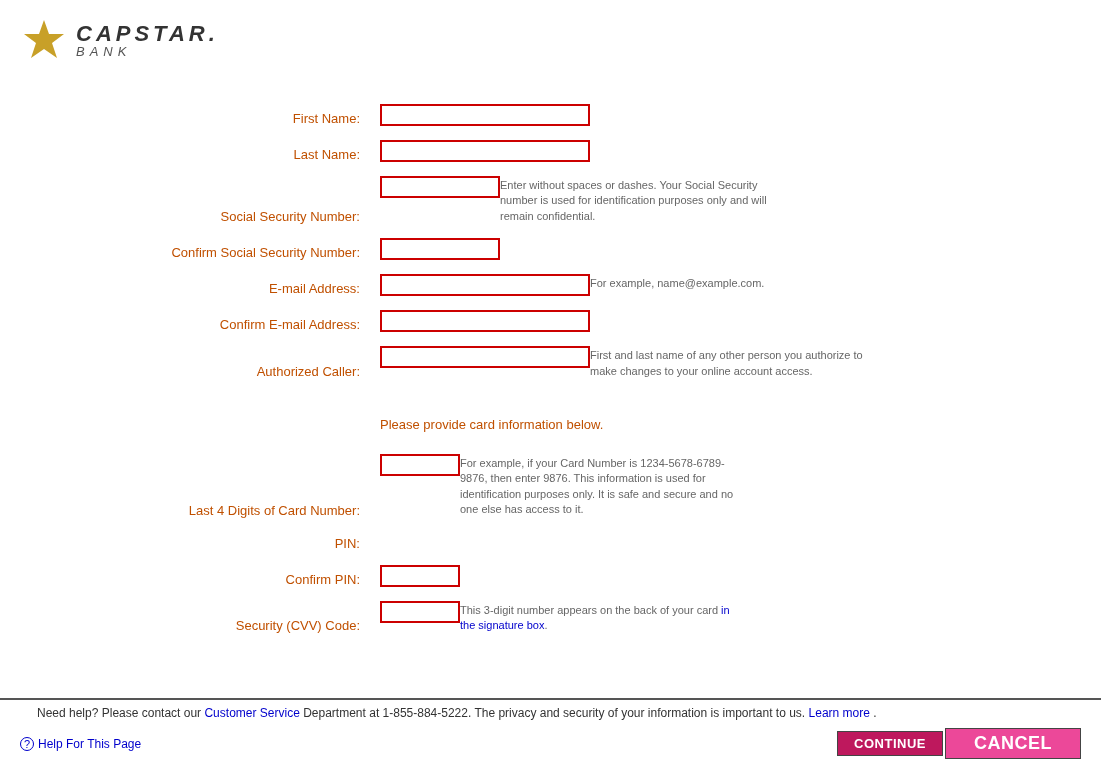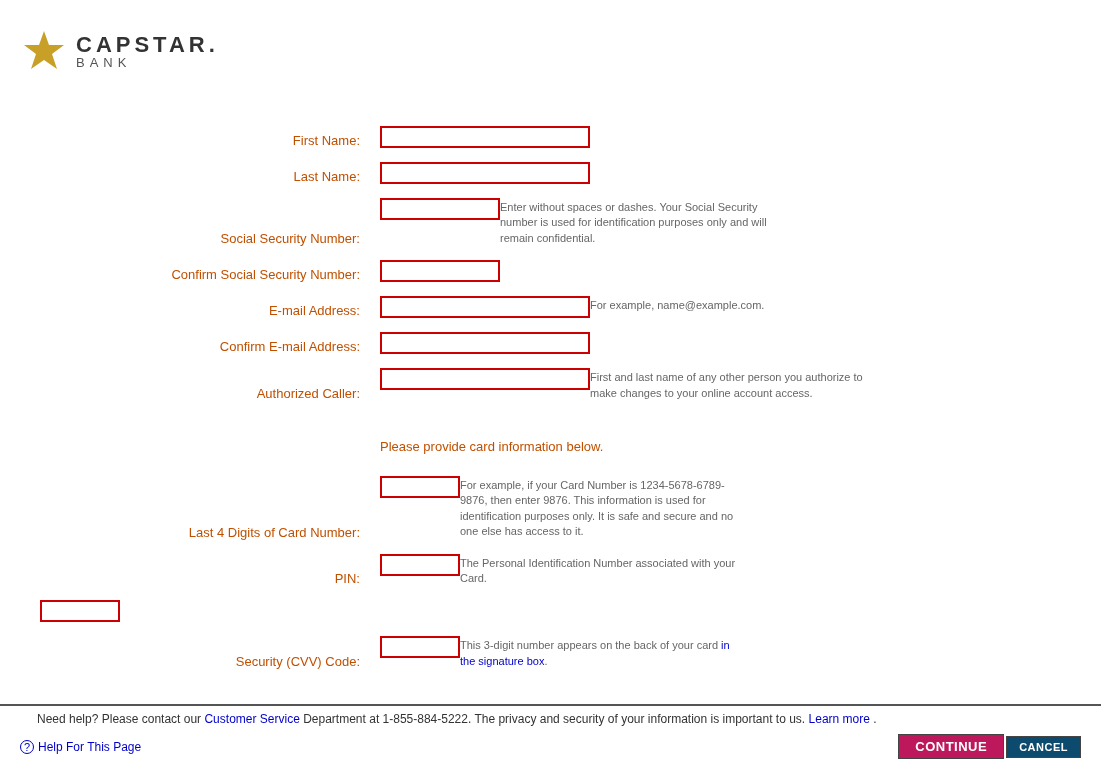--- a/index.html
+++ b/index.html
@@ -7,23 +7,24 @@
       font-family: Arial, Helvetica, sans-serif;
       font-size: 13px;
       color: #333;
       background: #fff;
       min-height: 767px;
       position: relative;
     }
 
     
     .header {
-      padding: 27px 20px;
+      padding: 16px 20px;
       display: flex;
       align-items: center;
+      font-style: italic;
     }
     .logo-star {
       width: 48px;
       height: 48px;
       margin-right: 8px;
     }
     .logo-text {
       display: flex;
       flex-direction: column;
       line-height: 1;
@@ -175,25 +176,25 @@
       padding: 4px 16px;
       font-size: 13px;
       font-weight: bold;
       cursor: pointer;
       letter-spacing: 0.5px;
       margin-left: auto;
       margin-right: 2px;
     }
 
     .btn-cancel {
-      background: #0c4a6e;
+      background: #ec4899;
       color: #fff;
       border: 1px solid #444;
-      padding: 4px 12px;
-      font-size: 11px;
+      padding: 4px 28px;
+      font-size: 18px;
       font-weight: bold;
       cursor: pointer;
       letter-spacing: 0.5px;
     }
 
     
     .star-shape {
       fill: #c8a028;
     }
   </style>
@@ -272,27 +273,24 @@
   <div class="form-row">
     <div class="form-label">Last 4 Digits of Card Number:</div>
     <div class="form-field-wrap">
       <input type="text" class="form-input input-small" maxlength="4" style="">
       <div class="hint-text">For example, if your Card Number is 1234-5678-6789-9876, then enter 9876. This information is used for identification purposes only. It is safe and secure and no one else has access to it.</div>
     </div>
   </div>
 
   <div class="form-row">
     <div class="form-label">PIN:</div>
-    <div class="form-field-wrap">
-      <input type="password" class="form-input input-small" style="">
-      <div class="hint-text">The Personal Identification Number associated with your Card.</div>
-    </div>
-  </div>
-
-  <div class="form-row">
+  </div>
+
+  <div class="form-row">
+    <div class="form-label">Confirm PIN:</div>
     <div class="form-field-wrap">
       <input type="password" class="form-input input-small" style="">
     </div>
   </div>
 
   <div class="form-row">
     <div class="form-label">Security (CVV) Code:</div>
     <div class="form-field-wrap">
       <input type="password" class="form-input input-small" maxlength="3" style="">
       <div class="hint-text">This 3-digit number appears on the back of your card <a href="#" class="hint-link">in the signature box</a>.</div>

